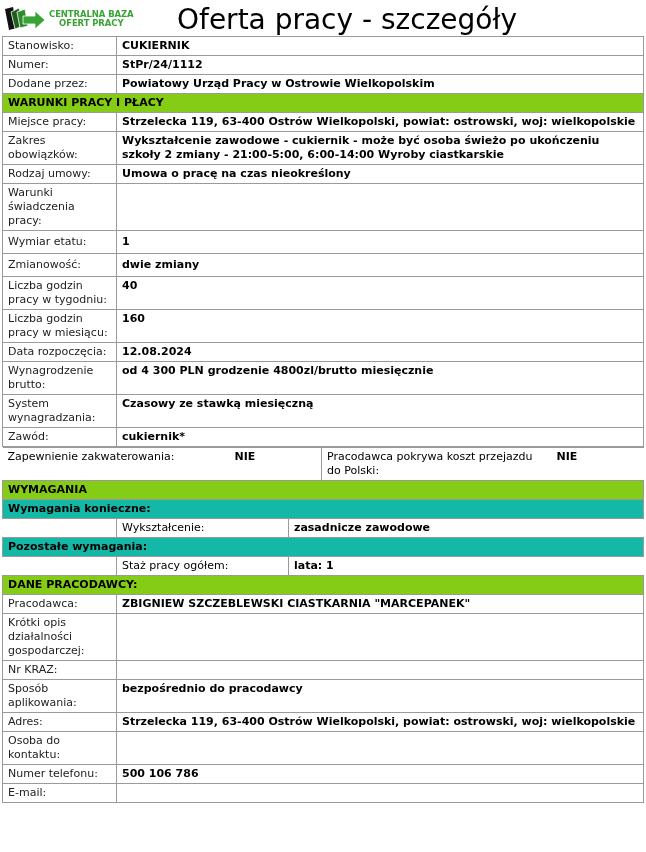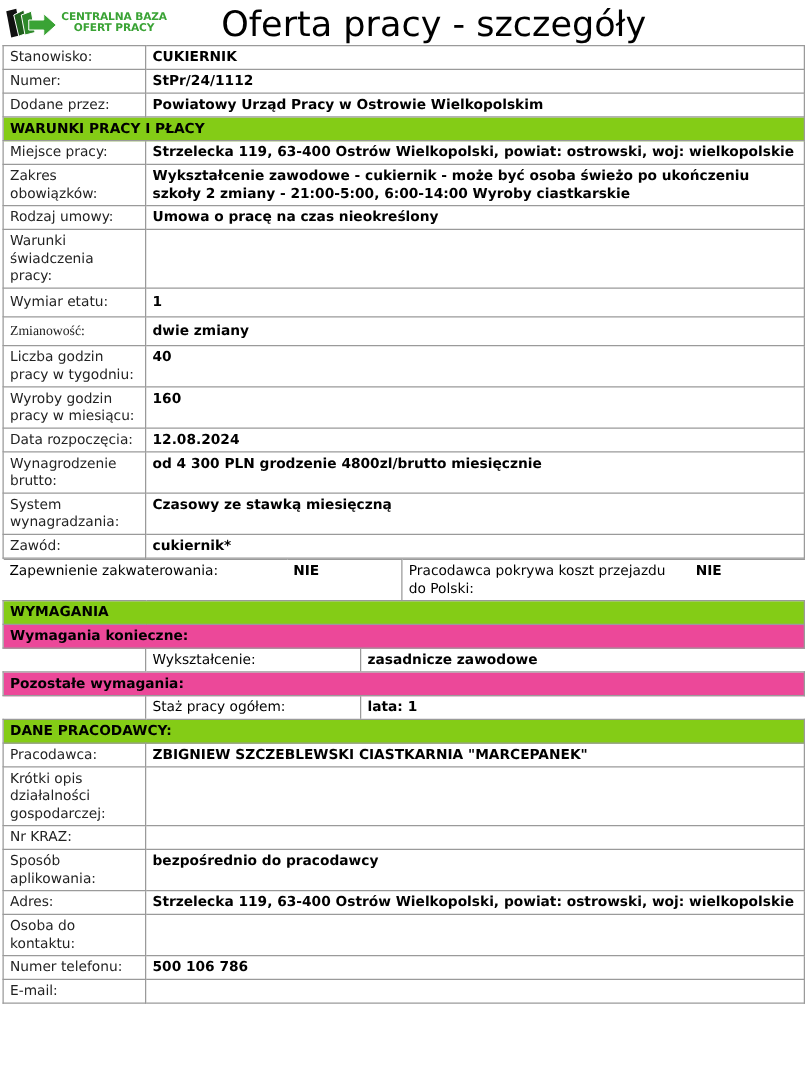--- a/index.html
+++ b/index.html
@@ -6,21 +6,21 @@
   body { width: 646px; height: 852px; overflow: hidden; font-family: "DejaVu Sans", sans-serif; font-size: 11px; color: #000; }
   .header { position: relative; height: 36px; }
   .logo { position: absolute; left: 3px; top: 4px; width: 140px; height: 30px; }
   .logo-text { position: absolute; left: 46px; top: 6px; font-family: "DejaVu Sans", sans-serif; font-weight: bold; font-size: 8.5px; line-height: 9px; color: #3aa335; text-align: center; letter-spacing: -0.1px; }
   .title { position: absolute; left: 177px; top: 3px; font-family: "DejaVu Sans", sans-serif; font-size: 28px; color: #000; }
   table.doc { position: absolute; left: 2px; top: 36px; width: 642px; border-collapse: collapse; table-layout: fixed; }
   table.doc td { border: 1px solid #9a9a9a; padding: 2px 4px 2px 5px; vertical-align: top; line-height: 14px; font-size: 11px; }
   td.lbl { width: 104px; color: #222; }
   td.val { font-weight: bold; }
   tr.section td { background: #84cc16; font-weight: bold; }
-  tr.sub td { background: #ec4899; font-weight: bold; }
+  tr.sub td { background: #14b8a6; font-weight: bold; }
   .nested { width: 100%; border-collapse: collapse; table-layout: fixed; }
   td.inner { padding: 0 !important; border: none !important; }
   .split td { border: 1px solid #9a9a9a; }
 </style>
 </head>
 <body>
 
 <div class="header">
   <div class="logo">
     <svg width="44" height="28" viewBox="0 0 44 28" style="position:absolute;left:0;top:0;">
@@ -73,29 +73,29 @@
   </tr>
   <tr>
     <td class="lbl">Warunki świadczenia pracy:</td>
     <td class="val"></td>
   </tr>
   <tr>
     <td class="lbl" style="padding-top:4px;padding-bottom:4px;">Wymiar etatu:</td>
     <td class="val" style="padding-top:4px;padding-bottom:4px;">1</td>
   </tr>
   <tr>
-    <td class="lbl" style="padding-top:4px;padding-bottom:4px;font-family:Liberation Serif, serif;">Zmianowość:</td>
+    <td class="lbl" style="padding-top:4px;padding-bottom:4px;">Zmianowość:</td>
     <td class="val" style="padding-top:4px;padding-bottom:4px;">dwie zmiany</td>
   </tr>
   <tr>
     <td class="lbl">Liczba godzin pracy w tygodniu:</td>
     <td class="val">40</td>
   </tr>
   <tr>
-    <td class="lbl">Wyroby godzin pracy w miesiącu:</td>
+    <td class="lbl">Liczba godzin pracy w miesiącu:</td>
     <td class="val">160</td>
   </tr>
   <tr>
     <td class="lbl">Data rozpoczęcia:</td>
     <td class="val">12.08.2024</td>
   </tr>
   <tr>
     <td class="lbl">Wynagrodzenie brutto:</td>
     <td class="val">od 4 300 PLN grodzenie 4800zl/brutto miesięcznie</td>
   </tr>

